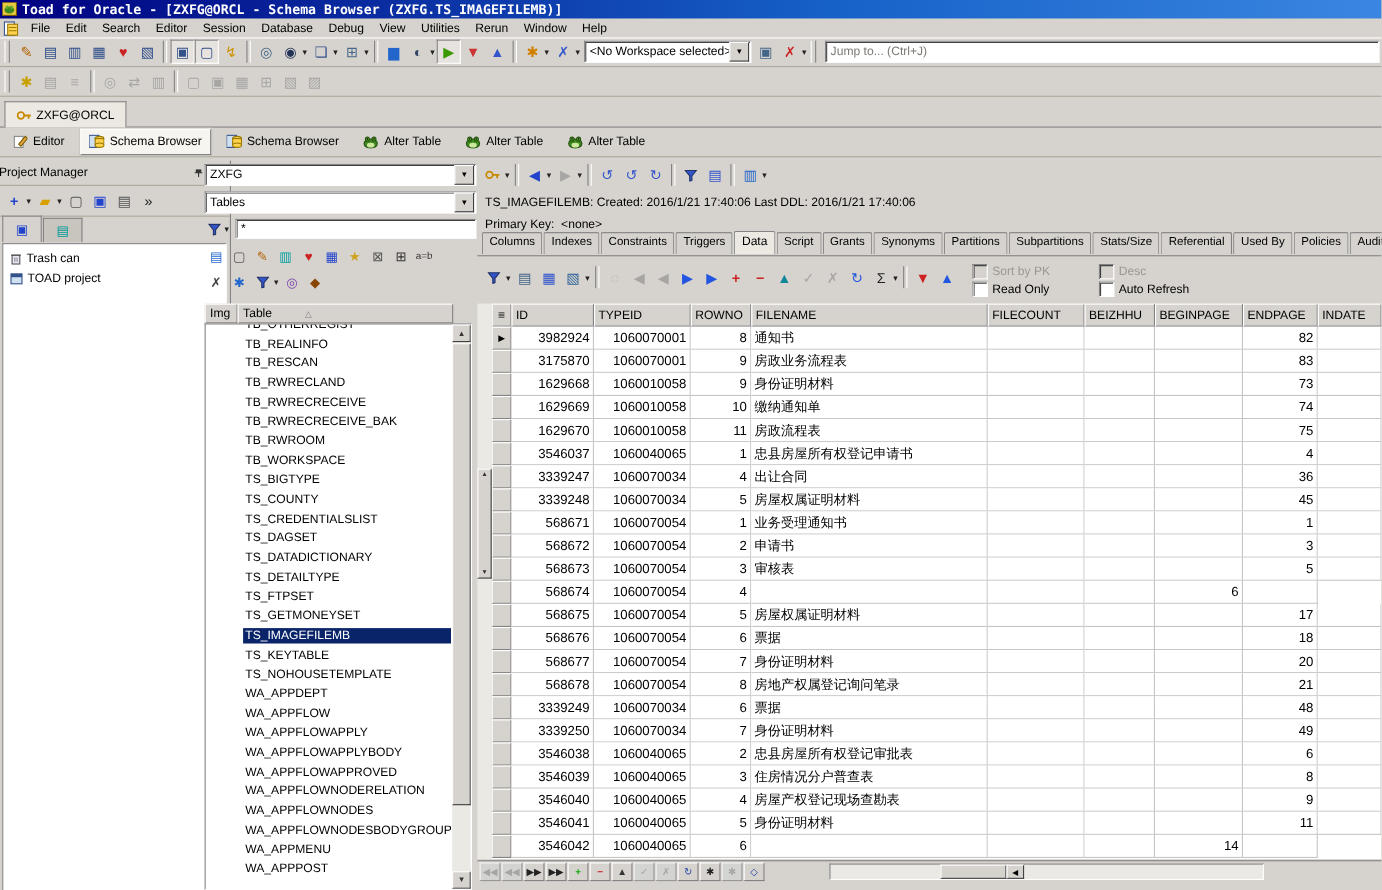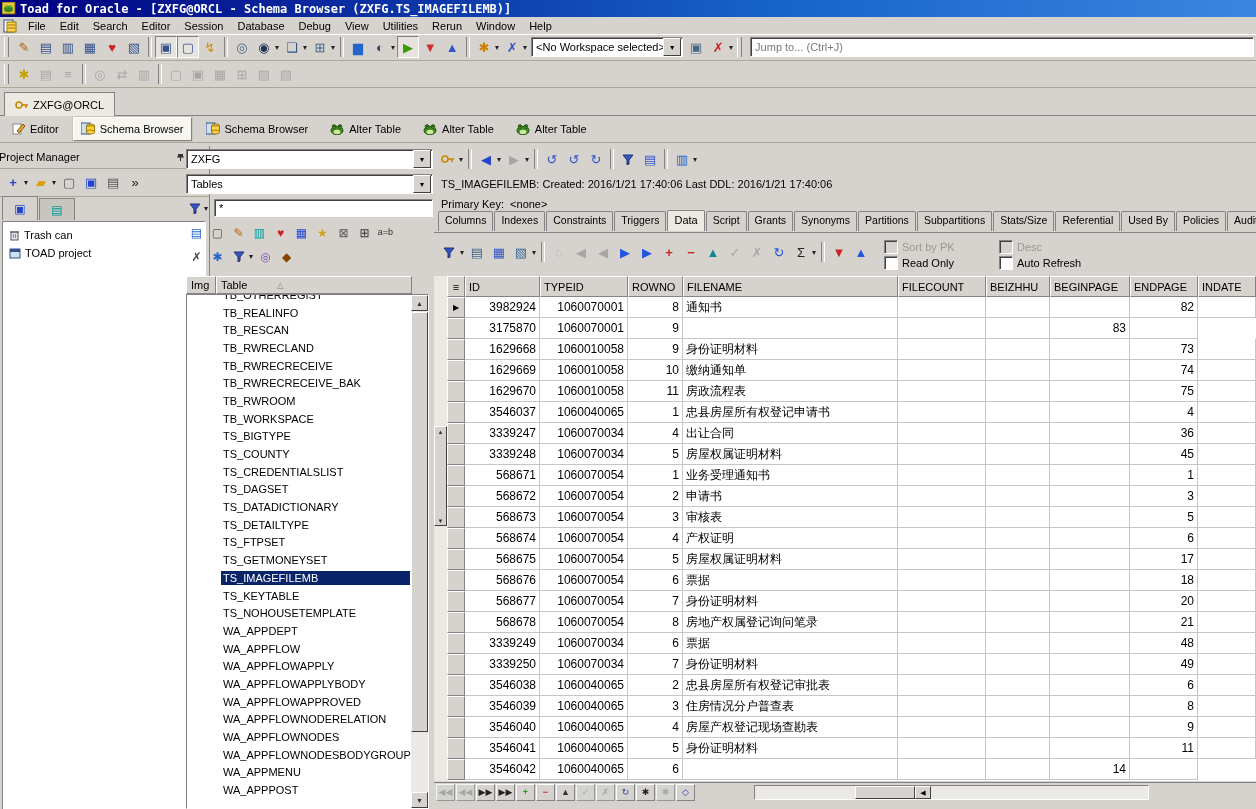--- a/index.html
+++ b/index.html
@@ -706,20 +706,21 @@
             <span class="gc num"></span>
             <span class="gc num"></span>
             <span class="gc num">82</span>
             <span class="gc"></span>
           </div>
           <div class="grow">
             <span class="gsel"></span>
             <span class="gc num">3175870</span>
             <span class="gc num">1060070001</span>
             <span class="gc num">9</span>
+            <span class="gc">房政业务流程表</span>
             <span class="gc num"></span>
             <span class="gc num"></span>
             <span class="gc num"></span>
             <span class="gc num">83</span>
             <span class="gc"></span>
           </div>
           <div class="grow">
             <span class="gsel"></span>
             <span class="gc num">1629668</span>
             <span class="gc num">1060010058</span>
@@ -825,21 +826,20 @@
             <span class="gc num"></span>
             <span class="gc num"></span>
             <span class="gc num">5</span>
             <span class="gc"></span>
           </div>
           <div class="grow">
             <span class="gsel"></span>
             <span class="gc num">568674</span>
             <span class="gc num">1060070054</span>
             <span class="gc num">4</span>
-            <span class="gc">产权证明</span>
             <span class="gc num"></span>
             <span class="gc num"></span>
             <span class="gc num"></span>
             <span class="gc num">6</span>
             <span class="gc"></span>
           </div>
           <div class="grow">
             <span class="gsel"></span>
             <span class="gc num">568675</span>
             <span class="gc num">1060070054</span>

